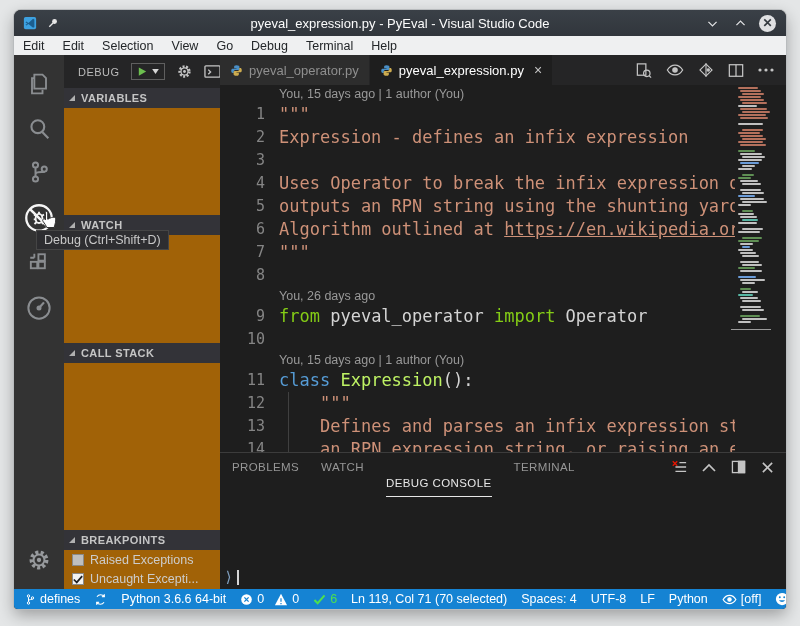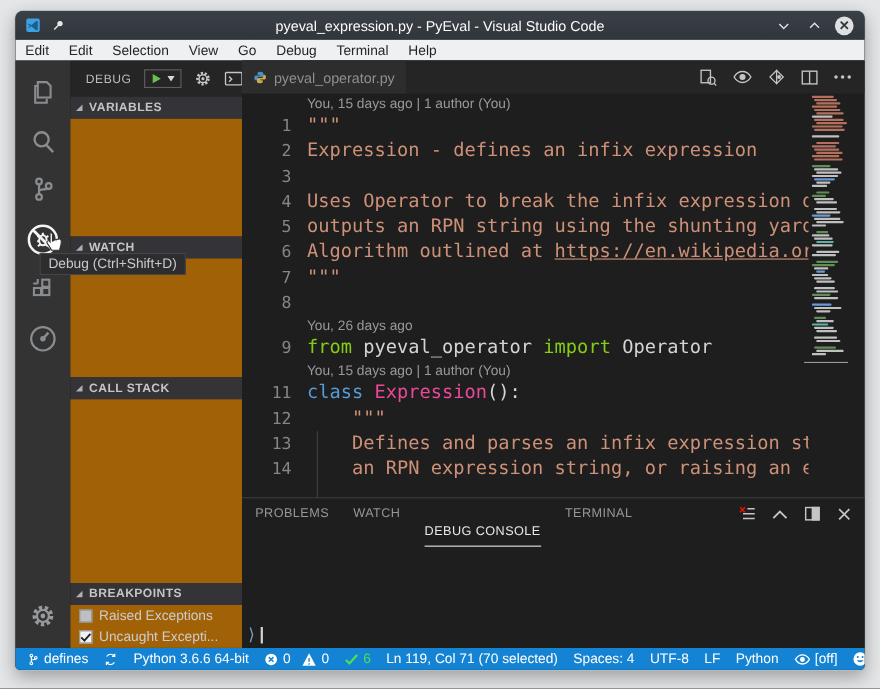--- a/index.html
+++ b/index.html
@@ -53,21 +53,21 @@
   .tab.active { background:#1e1e1e; color:#ffffff; }
   .tab .close { font-size:14px; color:#c5c5c5; margin-left:4px; }
   .tab-actions { margin-left:auto; display:flex; align-items:center; gap:14px; padding-right:12px; }
 
   .editor { position:relative; height:367px; overflow:hidden; flex:none; }
   .codearea { position:absolute; left:0; top:0; width:515px; height:100%; overflow:hidden; }
   .codelens { height:18px; line-height:18px; padding-left:59px; font-size:12.5px; color:#999999; white-space:pre; }
   .line { height:23px; line-height:23px; display:flex; font-family:"DejaVu Sans Mono", monospace; font-size:17px; white-space:pre; }
   .lnum { width:45px; text-align:right; color:#858585; flex:none; font-size:15px; }
   .codetxt { padding-left:14px; white-space:pre; }
-  .s-str{color:#ce9178} .s-kw{color:#84cc16} .s-kw2{color:#569cd6} .s-cls{color:#ec4899} .s-pl{color:#d4d4d4}
+  .s-str{color:#ce9178} .s-kw{color:#84cc16} .s-kw2{color:#569cd6} .s-cls{color:#bef264} .s-pl{color:#d4d4d4}
   .s-link{color:#ce9178; text-decoration:underline;}
   .indent-guide { position:absolute; left:68px; top:307px; width:1px; height:60px; background:#404040; }
 
   .minimap { position:absolute; left:515px; top:0; width:33px; height:100%; padding:2px 2px 0 3px; }
   .mrow { height:2px; margin-bottom:1px; border-radius:1px; }
   .mgap { height:3px; }
   .mmarker { position:absolute; left:-4px; width:40px; height:1px; background:#9a9a9a; top:244px; }
 
   
   .panel { height:137px; border-top:1px solid #3c3c3c; display:flex; flex-direction:column; background:#1e1e1e; flex:none;justify-content:center; }
@@ -260,20 +260,30 @@
     <div class="editorcol">
       <div class="tabbar" id="tabbar">
         <div class="tab">
             <span>
               <svg width="13" height="13" viewBox="0 0 16 16">
                 <path d="M8 1.5c-2.6 0-2.9 1.1-2.9 2v1.6H8v.7H3.4c-1 0-1.9.6-1.9 2.6s.9 2.7 1.9 2.7h1.2V9.4c0-1.1.9-2 2-2h3.4c.9 0 1.6-.7 1.6-1.6V3.5c0-1-.9-2-3.6-2z" fill="#4a8fc6"></path>
                 <path d="M8 14.5c2.6 0 2.9-1.1 2.9-2v-1.6H8v-.7h4.6c1 0 1.9-.6 1.9-2.6S13.6 4.9 12.6 4.9h-1.2v1.7c0 1.1-.9 2-2 2H6c-.9 0-1.6.7-1.6 1.6v2.3c0 1 .9 2 3.6 2z" fill="#ccab4f"></path>
               </svg>
             </span>
             <span>pyeval_operator.py</span>
+          </div>
+          <div class="tab active">
+            <span>
+              <svg width="13" height="13" viewBox="0 0 16 16">
+                <path d="M8 1.5c-2.6 0-2.9 1.1-2.9 2v1.6H8v.7H3.4c-1 0-1.9.6-1.9 2.6s.9 2.7 1.9 2.7h1.2V9.4c0-1.1.9-2 2-2h3.4c.9 0 1.6-.7 1.6-1.6V3.5c0-1-.9-2-3.6-2z" fill="#4a8fc6"></path>
+                <path d="M8 14.5c2.6 0 2.9-1.1 2.9-2v-1.6H8v-.7h4.6c1 0 1.9-.6 1.9-2.6S13.6 4.9 12.6 4.9h-1.2v1.7c0 1.1-.9 2-2 2H6c-.9 0-1.6.7-1.6 1.6v2.3c0 1 .9 2 3.6 2z" fill="#ccab4f"></path>
+              </svg>
+            </span>
+            <span>pyeval_expression.py</span>
+            <span class="close">×</span>
           </div>
           <div class="tab-actions">
           <span>
             <svg width="17" height="17" viewBox="0 0 18 18" fill="none" stroke="#c5c5c5" stroke-width="1.3">
                 <rect x="2.5" y="2" width="9" height="12"></rect>
                 <circle cx="12.5" cy="12" r="3.4"></circle>
                 <path d="M15 14.6 17 16.6"></path>
               </svg>
           </span>
           <span>
@@ -311,20 +321,21 @@
             <div class="line"><span class="lnum">1</span><span class="codetxt"><span class="s-str">"""</span></span></div>
             <div class="line"><span class="lnum">2</span><span class="codetxt"><span class="s-str">Expression - defines an infix expression</span></span></div>
             <div class="line"><span class="lnum">3</span><span class="codetxt"></span></div>
             <div class="line"><span class="lnum">4</span><span class="codetxt"><span class="s-str">Uses Operator to break the infix expression do</span></span></div>
             <div class="line"><span class="lnum">5</span><span class="codetxt"><span class="s-str">outputs an RPN string using the shunting yard</span></span></div>
             <div class="line"><span class="lnum">6</span><span class="codetxt"><span class="s-str">Algorithm outlined at </span><span class="s-link">https://en.wikipedia.org</span></span></div>
             <div class="line"><span class="lnum">7</span><span class="codetxt"><span class="s-str">"""</span></span></div>
             <div class="line"><span class="lnum">8</span><span class="codetxt"></span></div>
             <div class="codelens">You, 26 days ago</div>
             <div class="line"><span class="lnum">9</span><span class="codetxt"><span class="s-kw">from</span><span class="s-pl"> pyeval_operator </span><span class="s-kw">import</span><span class="s-pl"> Operator</span></span></div>
+            <div class="line"><span class="lnum">10</span><span class="codetxt"></span></div>
             <div class="codelens">You, 15 days ago | 1 author (You)</div>
             <div class="line"><span class="lnum">11</span><span class="codetxt"><span class="s-kw2">class</span><span class="s-pl"> </span><span class="s-cls">Expression</span><span class="s-pl">():</span></span></div>
             <div class="line"><span class="lnum">12</span><span class="codetxt">    <span class="s-str">"""</span></span></div>
             <div class="line"><span class="lnum">13</span><span class="codetxt">    <span class="s-str">Defines and parses an infix expression str</span></span></div>
             <div class="line"><span class="lnum">14</span><span class="codetxt">    <span class="s-str">an RPN expression string, or raising an ex</span></span></div>
           </div>
         <div class="indent-guide"></div>
         <div class="minimap" id="minimap">
           <div class="mmarker"></div>
         <div class="mrow" style="width: 20px; margin-left: 0px; background: rgb(180, 112, 92);"></div>

